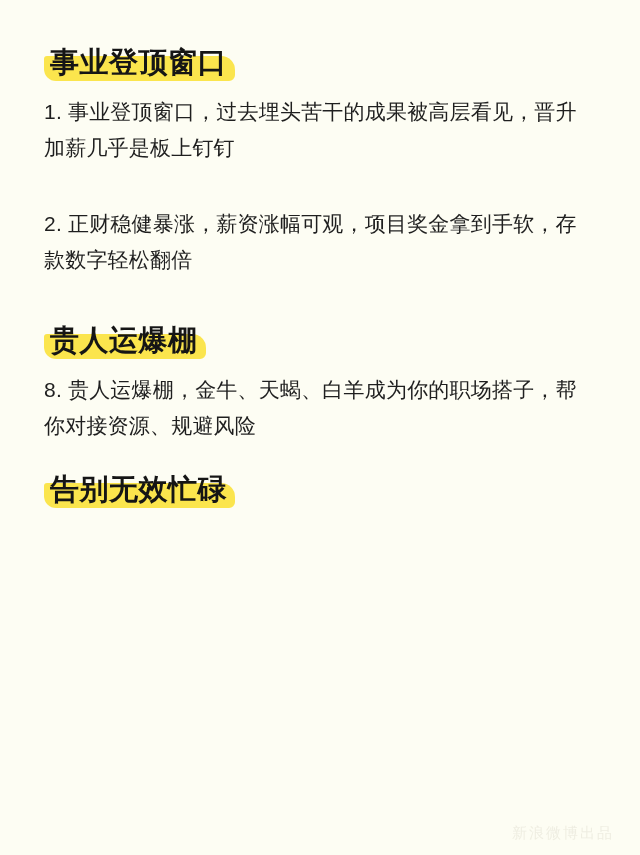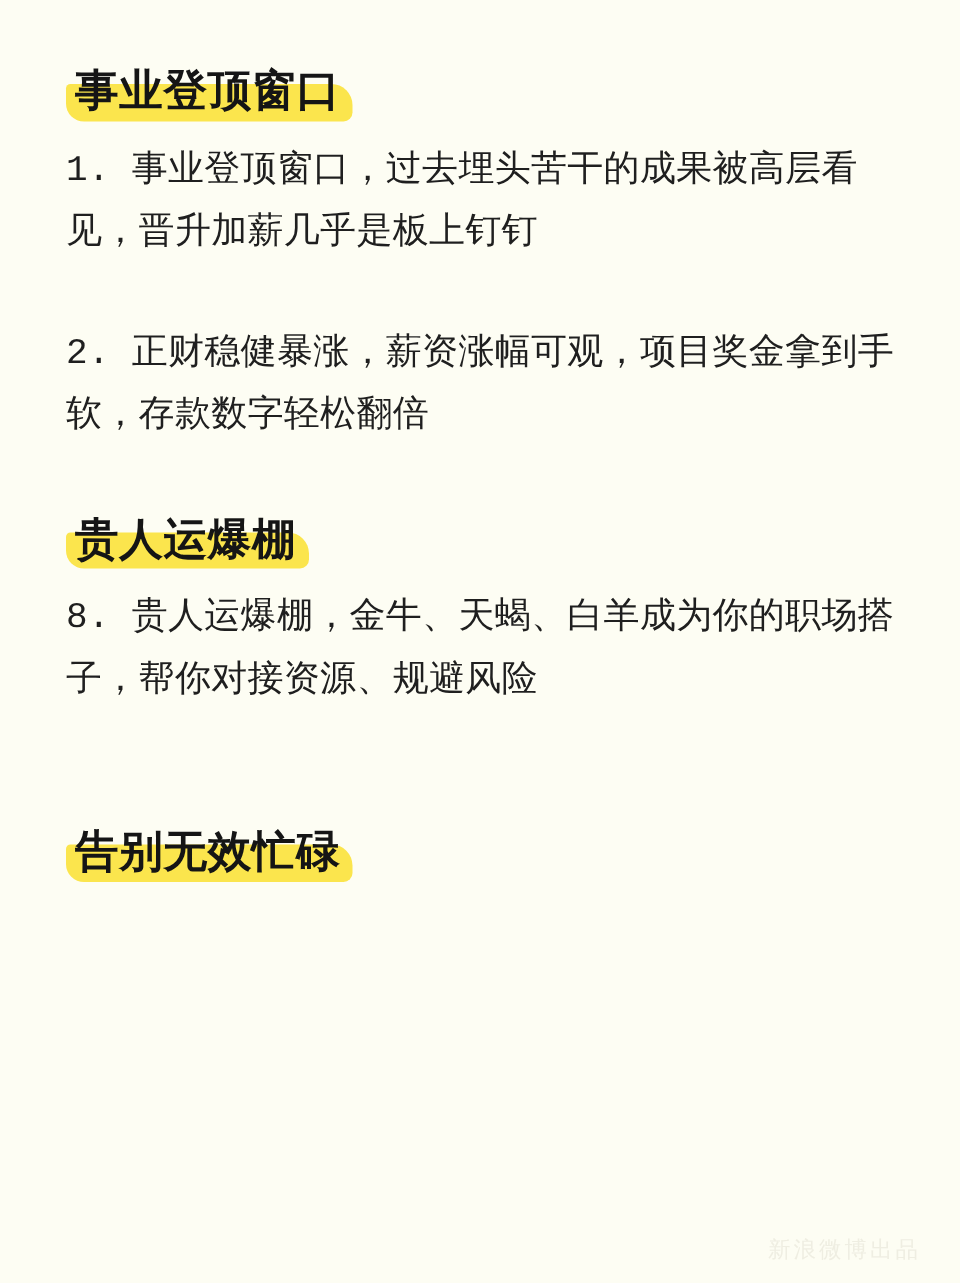--- a/index.html
+++ b/index.html
@@ -14,28 +14,27 @@
     color: #1d1d1d;
     overflow: hidden;
     position: relative;
   }
   .page {
     width: 640px;
     height: 855px;
     box-sizing: border-box;
     padding: 44px 38px 10px 44px;
     position: relative;
-    font-family: Liberation Mono, monospace;
   }
   .section {
     margin-bottom: 26px;
   }
   .section.s1 { margin-bottom: 40px; }
   .section.s2 { margin-bottom: 44px; }
-  .section.s3 { margin-bottom: 76px; }
+  .section.s3 { margin-bottom: 27px; }
 
   .heading-wrap {
     position: relative;
     display: inline-block;
     margin-left: 6px;
     margin-bottom: 12px;
   }
   .highlight {
     position: absolute;
     left: -6px;
@@ -50,21 +49,21 @@
     position: relative;
     z-index: 1;
     font-size: 29px;
     font-weight: bold;
     letter-spacing: 0.5px;
     line-height: 1.3;
     color: #151515;
     white-space: nowrap;
   }
   .body-text {
-    font-size: 24px;
+    font-size: 21px;
     line-height: 1.72;
     color: #1f1f1f;
     letter-spacing: 0.2px;
     margin: 0;
     padding-right: 6px;
   }
   .s4 .body-text {
     margin-top: 18px;
   }
   .watermark {

